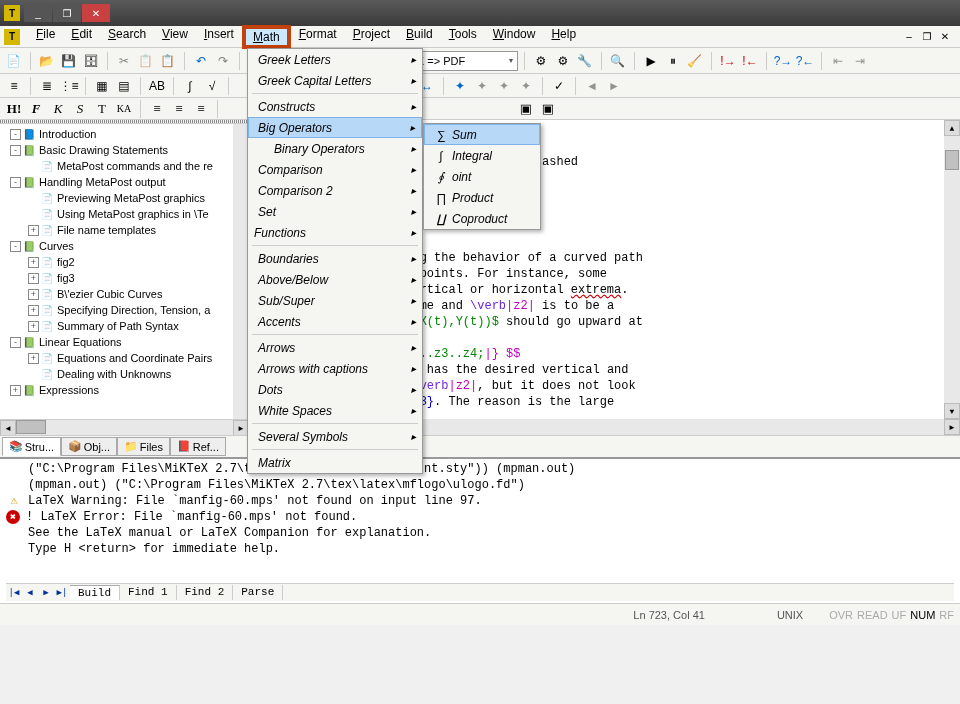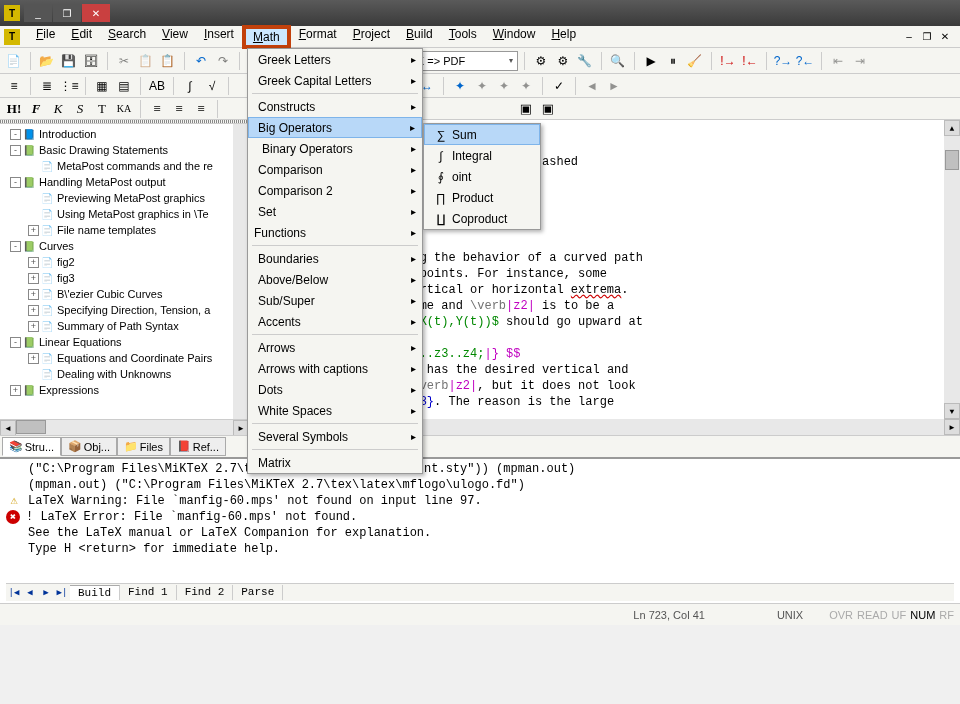--- a/index.html
+++ b/index.html
@@ -53,28 +53,28 @@
 .out-line { white-space: nowrap; line-height: 16px; display: flex; align-items: center; }
 .out-ico { width: 16px; display: inline-flex; justify-content: center; }
 .out-tabs { height: 18px; background: #f5f5f1; border-top: 1px solid #ccc; display: flex; align-items: center; font-size: 11px; }
 .out-nav { display: flex; gap: 0; }
 .out-nav-btn { width: 16px; height: 16px; display: flex; align-items: center; justify-content: center; color: #003399; font-size: 9px; }
 .out-tab { padding: 1px 8px; border-right: 1px solid #ccc; }
 .out-tab.active { background: #fff; border-top: 1px solid #aaa; }
 .statusbar { height: 22px; background: #f5f5f1; border-top: 1px solid #ccc; display: flex; align-items: center; font-size: 11px; padding: 0 6px; color: #555; }
 .sb-cell { padding: 0 6px; text-align: center; }
 
-.dropdown { position: absolute; background: #f5f5f1; border: 1px solid #999; box-shadow: 2px 2px 4px rgba(0,0,0,.3); z-index: 100; }
+.dropdown { position: absolute; background: #f5f5f1; border: 1px solid #999; box-shadow: 2px 2px 4px rgba(0,0,0,.3); z-index: 100; font-style: italic; }
 .dd-item { height: 21px; display: flex; align-items: center; padding: 0 20px 0 6px; font-size: 12px; position: relative; }
 .dd-item.hl { background: #b8d8f8; border: 1px solid #7eb4ea; padding: 0 19px 0 5px; }
 .dd-item.sub::after { content: "▸"; position: absolute; right: 6px; font-size: 10px; }
 .dd-sep { height: 1px; background: #ccc; margin: 2px 4px; }
 .dd-iconcol { width: 22px; display: inline-flex; justify-content: center; font-size: 12px; }
 .ed-line { line-height: 16px; }
-.kw-red { color: #737373; text-align: right; }
+.kw-red { color: #6d28d9; text-align: right; }
 .kw-blue { color: #0000cc; }
 .kw-mag { color: #c000c0; }
 .kw-green { color: #008800; }
 .wavy { text-decoration: underline wavy #c00; }
 </style>
 </head>
 <body>
 
 <div class="titlebar">
   <span class="titlebar-icon">T</span>
@@ -437,21 +437,21 @@
       <span style="margin-left:4px">Greek Capital Letters</span>
     </div>
     <div class="dd-sep"></div>
     <div class="dd-item sub">
       <span style="margin-left:4px">Constructs</span>
     </div>
     <div class="dd-item hl sub">
       <span style="margin-left:4px">Big Operators</span>
     </div>
     <div class="dd-item sub">
-      <span style="margin-left:8px">Binary Operators</span>
+      <span style="margin-left:20px">Binary Operators</span>
     </div>
     <div class="dd-item sub">
       <span style="margin-left:4px">Comparison</span>
     </div>
     <div class="dd-item sub">
       <span style="margin-left:4px">Comparison 2</span>
     </div>
     <div class="dd-item sub">
       <span style="margin-left:4px">Set</span>
     </div>

